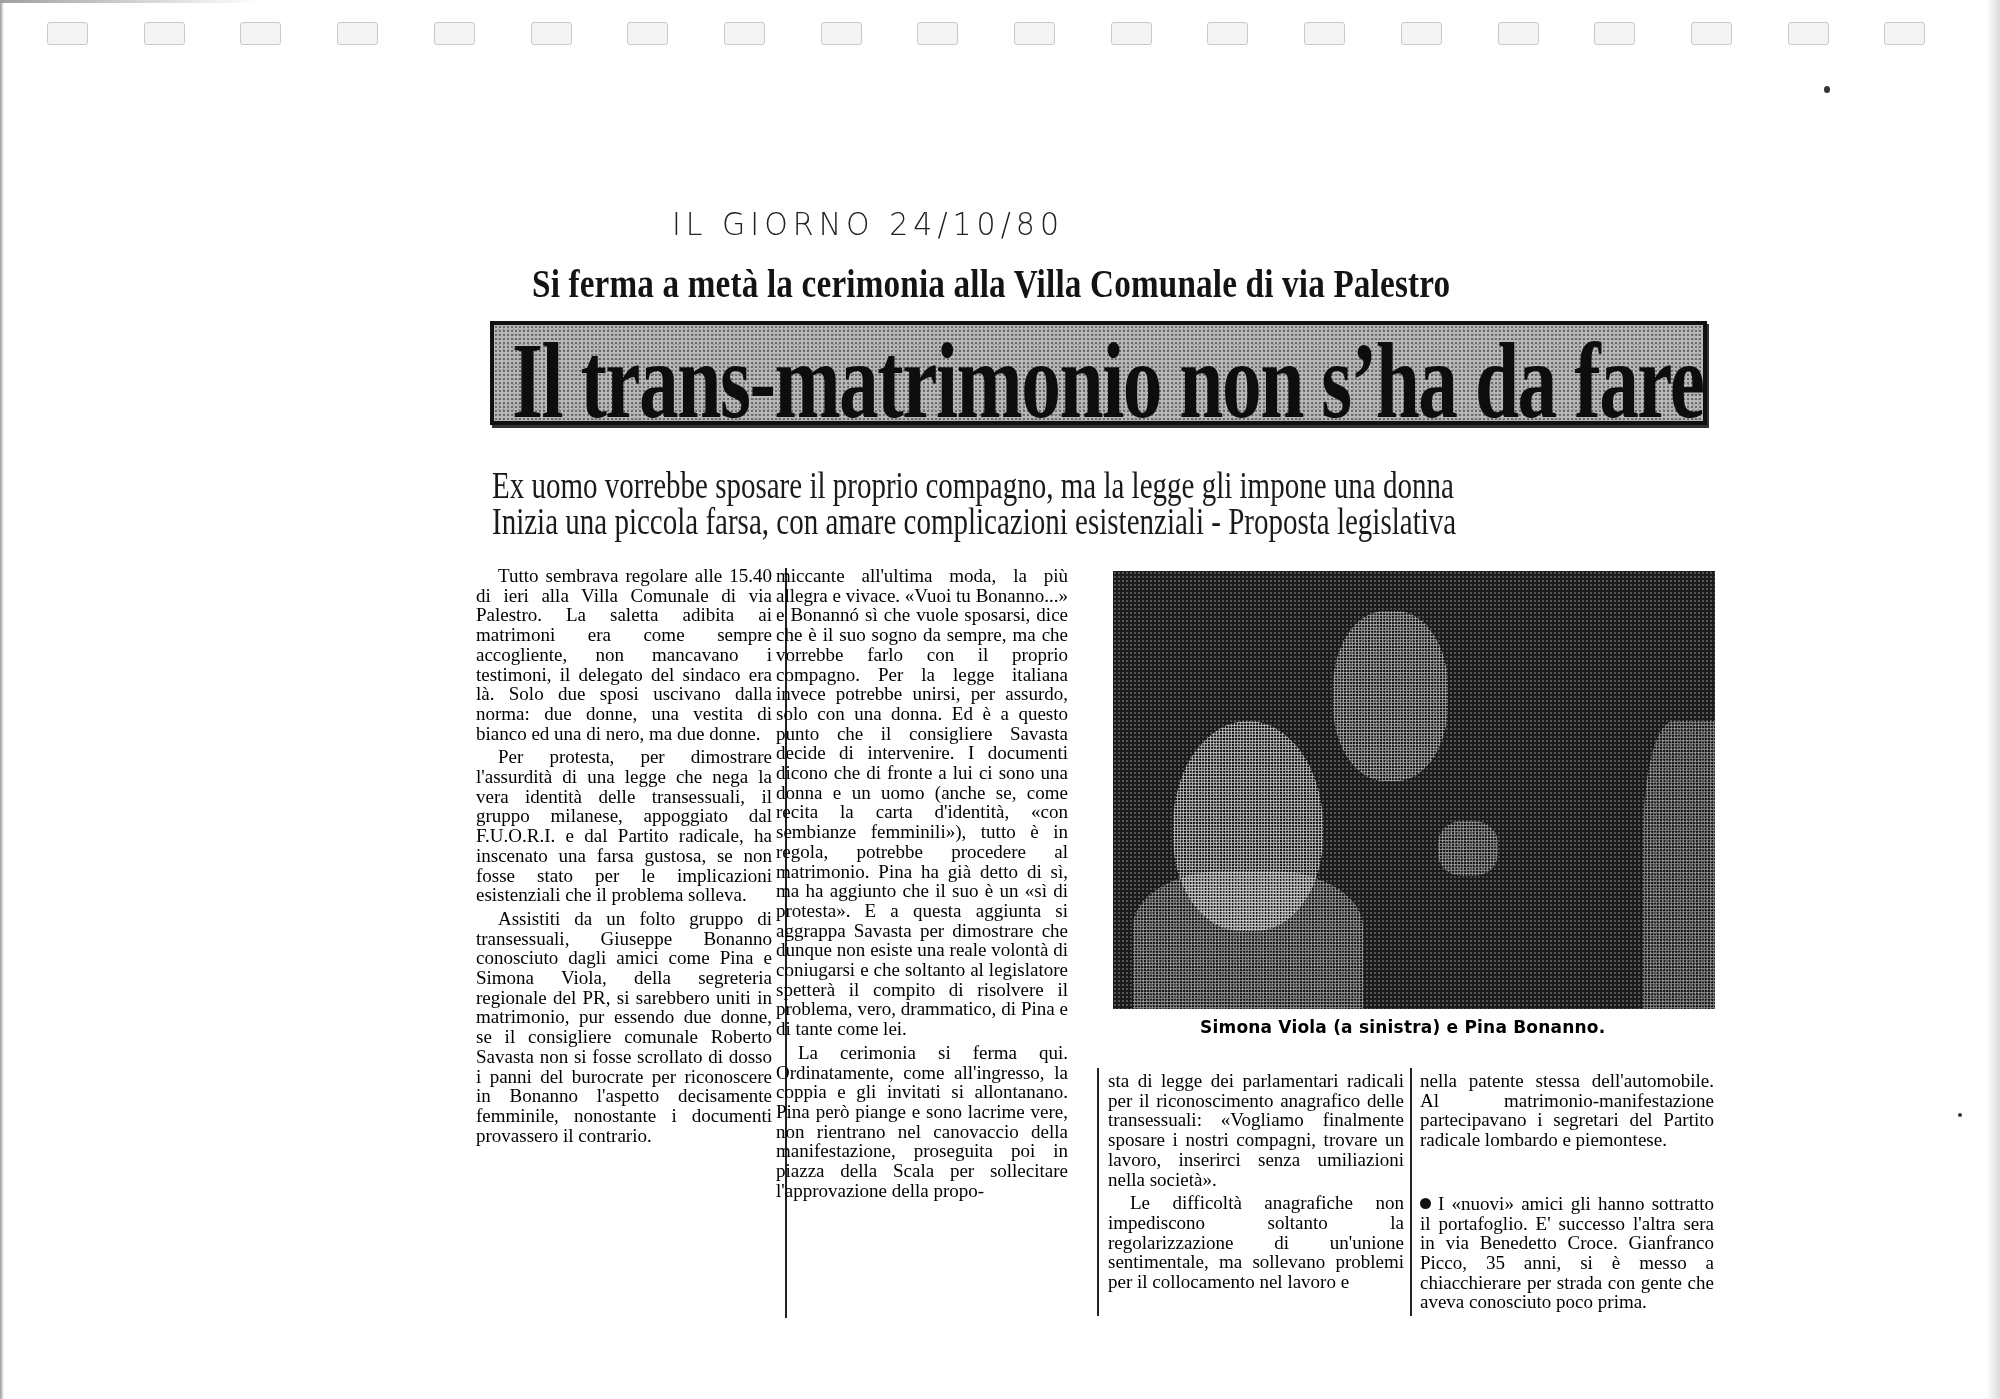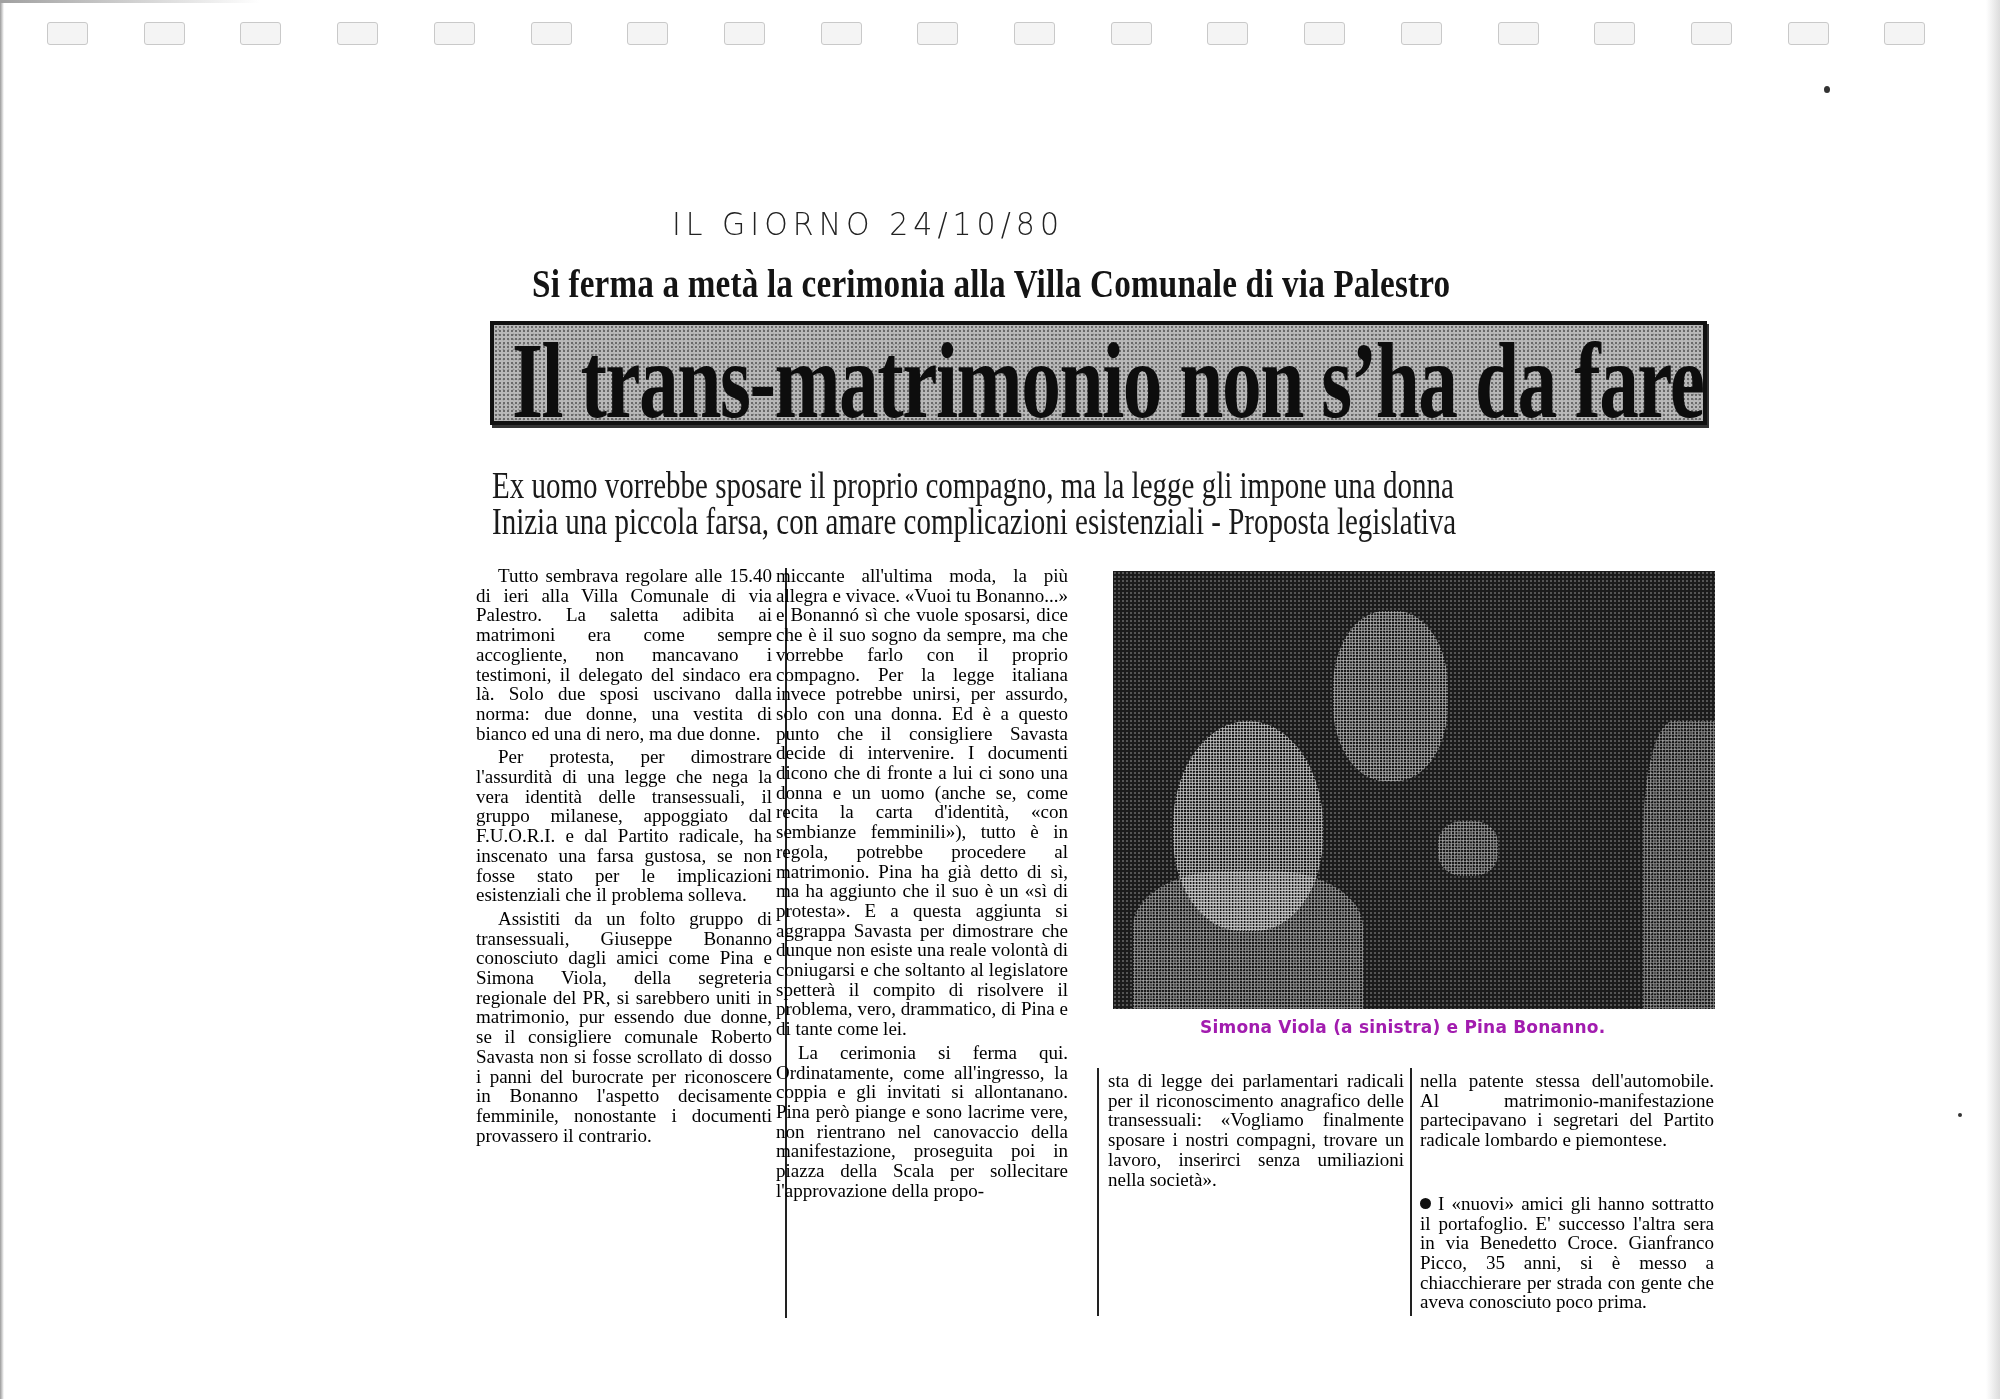--- a/index.html
+++ b/index.html
@@ -59,21 +59,21 @@
 
   .photo {
     position:absolute; left:1113px; top:571px; width:602px; height:438px;
     background-color:#1b1b1b; overflow:hidden;
     background-image:radial-gradient(#555 0.8px, transparent 1.2px);
     background-size:4px 4px;
   }
   .photo .shape { position:absolute; background-image:radial-gradient(#ddd 0.9px, transparent 1.3px); background-size:3px 3px; }
   .caption {
     position:absolute; left:1200px; top:1017px; font-family:"DejaVu Sans", sans-serif;
-    font-weight:bold; font-size:17px; color:#a21caf; letter-spacing:0.2px;
+    font-weight:bold; font-size:17px; color:#000000; letter-spacing:0.2px;
   }
 </style>
 </head>
 <body>
 
 <div class="left-edge"></div>
 <div class="top-edge"></div>
 <div class="right-edge"></div>
 <div id="binder">
     <div class="binder-hole" style="left: 47px;"></div>
@@ -116,20 +116,21 @@
     <p><span>Assistiti da un folto gruppo di transessuali, Giuseppe Bonanno conosciuto dagli amici come Pina e Simona Viola, della segreteria regionale del PR, si sarebbero uniti in matrimonio, pur essendo due donne, se il consigliere comunale Roberto Savasta non si fosse scrollato di dosso i panni del burocrate per riconoscere in Bonanno l'aspetto decisamente femminile, nonostante i documenti provassero il contrario.</span></p>
   </div>
 <div class="col-rule" style="left:785px;top:568px;height:750px;"></div>
 <div class="col" id="col1" style="left:776px;top:566px;width:292px;">
     <p class="cont"><span>miccante all'ultima moda, la più allegra e vivace. «Vuoi tu Bonanno...» e Bonannó sì che vuole sposarsi, dice che è il suo sogno da sempre, ma che vorrebbe farlo con il proprio compagno. Per la legge italiana invece potrebbe unirsi, per assurdo, solo con una donna. Ed è a questo punto che il consigliere Savasta decide di intervenire. I documenti dicono che di fronte a lui ci sono una donna e un uomo (anche se, come recita la carta d'identità, «con sembianze femminili»), tutto è in regola, potrebbe procedere al matrimonio. Pina ha già detto di sì, ma ha aggiunto che il suo è un «sì di protesta». E a questa aggiunta si aggrappa Savasta per dimostrare che dunque non esiste una reale volontà di coniugarsi e che soltanto al legislatore spetterà il compito di risolvere il problema, vero, drammatico, di Pina e di tante come lei.</span></p>
     <p><span>La cerimonia si ferma qui. Ordinatamente, come all'ingresso, la coppia e gli invitati si allontanano. Pina però piange e sono lacrime vere, non rientrano nel canovaccio della manifestazione, proseguita poi in piazza della Scala per sollecitare l'approvazione della propo-</span></p>
   </div>
 <div class="col-rule" style="left:1097px;top:1068px;height:248px;"></div>
 <div class="col" id="col2" style="left:1108px;top:1071px;width:296px;">
     <p class="cont"><span>sta di legge dei parlamentari radicali per il riconoscimento anagrafico delle transessuali: «Vogliamo finalmente sposare i nostri compagni, trovare un lavoro, inserirci senza umiliazioni nella società».</span></p>
+    <p><span>Le difficoltà anagrafiche non impediscono soltanto la regolarizzazione di un'unione sentimentale, ma sollevano problemi per il collocamento nel lavoro e</span></p>
   </div>
 <div class="col-rule" style="left:1410px;top:1068px;height:248px;"></div>
 <div class="col" id="col3" style="left:1420px;top:1071px;width:294px;">
     <p class="cont"><span>nella patente stessa dell'automobile. Al matrimonio-manifestazione partecipavano i segretari del Partito radicale lombardo e piemontese.</span></p>
     <p class="bullet"><span class="bullet-dot"></span><span>I «nuovi» amici gli hanno sottratto il portafoglio. E' successo l'altra sera in via Benedetto Croce. Gianfranco Picco, 35 anni, si è messo a chiacchierare per strada con gente che aveva conosciuto poco prima.</span></p>
   </div>
 
 <div class="photo">
   <div class="shape" style="left:60px;top:150px;width:150px;height:210px;border-radius:50% 50% 45% 45%;opacity:.85;"></div>
   <div class="shape" style="left:20px;top:300px;width:230px;height:140px;border-radius:40% 40% 0 0;opacity:.6;"></div>

